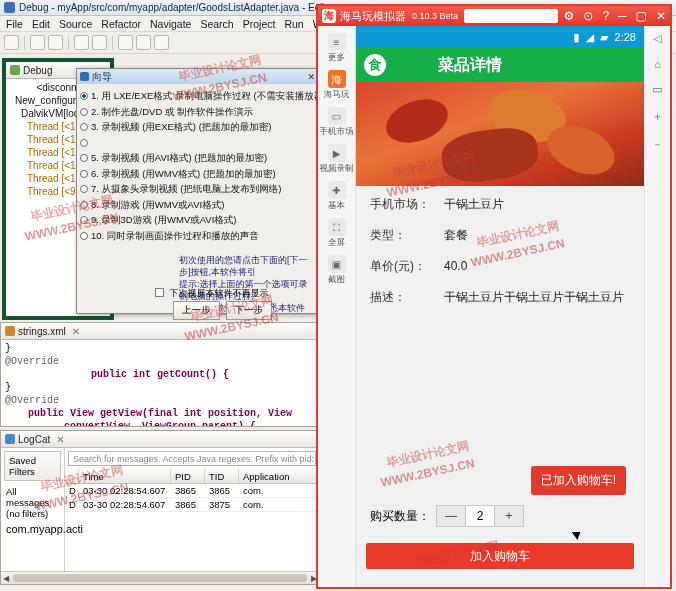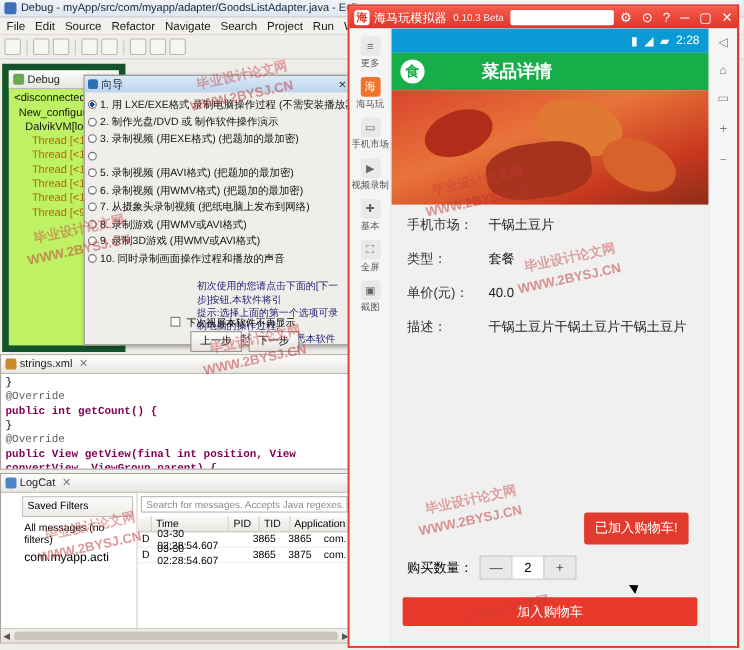--- a/index.html
+++ b/index.html
@@ -32,37 +32,37 @@
     padding:0 6px; font-size:10.5px; color:#1a1a1a;
     background:#f3f1ee; border-bottom:1px solid #dcd8d2;
   }
   .ecl-toolbar {
     height:22px; background:#f0eeea; border-bottom:1px solid #d7d3cc;
     display:flex; align-items:center; gap:3px; padding:0 4px;
   }
   .tbtn { width:15px;height:15px;border:1px solid #bcb8b1;background:#f7f6f3;border-radius:2px;}
   .tsep { width:1px;height:14px;background:#cac6bf;margin:0 2px;}
   
-  .panel { position:absolute; background:#bef264; border:6px solid #14532d; }
+  .panel { position:absolute; background:#ffffff; border:4px solid #14532d;text-align:right; }
   .panel-tab {
     height:17px; background:linear-gradient(#fdfdfd,#e8e6e2);
     border-bottom:1px solid #bdb9b2; display:flex; align-items:center;
     font-size:10px; padding:0 4px; color:#222;
   }
   .panel-tab .tico{width:10px;height:10px;background:#6aa84f;border-radius:2px;margin-right:3px;}
   .tree { font-size:10px; padding:2px 3px; color:#111; line-height:13px;}
   .tree div { white-space:nowrap; overflow:hidden; }
   .tw { color:#b06a00; }
   
   #editor {
     position:absolute; left:0; top:322px; width:320px; height:105px;
     background:#fff; border:1px solid #a8a39b; overflow:hidden;
   }
   .code { font-family:"Liberation Mono", monospace; font-size:10px; line-height:13px; padding:2px 4px; color:#000;}
-  .kw { color:#7f0055; font-weight:bold;}
+  .kw { color:#7f0055; font-weight:bold;text-align:center;}
   .ann { color:#646464;}
   
   #logcat { position:absolute; left:0; top:430px; width:320px; height:155px; background:#fff; border:1px solid #a8a39b;}
   .lc-head { display:flex; font-size:9.5px; background:linear-gradient(#fbfbfb,#e9e7e3); border-bottom:1px solid #c6c2bb; height:15px; align-items:center;}
   .lc-head div { padding:0 4px; border-right:1px solid #d5d1ca; height:100%; display:flex; align-items:center;}
   .lc-row { display:flex; font-size:9.5px; height:14px; align-items:center; border-bottom:1px solid #f0eeea;}
   .lc-row div { padding:0 4px;}
   
   #wizard {
     position:absolute; left:76px; top:68px; width:243px; height:246px;
@@ -193,21 +193,21 @@
     </div>
   </div>
 
   <div id="logcat">
     <div class="panel-tab">
       <span class="tico" style="background:#4a86c8"></span>
       <span>LogCat</span>
       <span style="margin-left:6px;color:#777">✕</span>
     </div>
     <div style="display:flex;height:calc(100% - 17px)">
-      <div style="width:108px;border-right:1px solid #d5d1ca;margin-left:16px;">
+      <div style="width:64px;border-right:1px solid #d5d1ca;">
         <div style="font-size:9.5px;padding:3px 4px;border:1px solid #c6c2bb;margin:3px;background:linear-gradient(#fbfbfb,#eeece8);">Saved Filters</div>
         <div style="font-size:9.5px;padding:2px 5px;">All messages (no filters)</div>
         <div style="font-size:11px;padding:2px 5px;">com.myapp.acti</div>
       </div>
       <div style="flex:1; overflow:hidden;">
         <div style="margin:3px;height:15px;border:1px solid #b9b5ae;background:#fff;font-size:9px;color:#8a8a8a;padding:2px 4px;overflow:hidden;white-space:nowrap;">Search for messages. Accepts Java regexes. Prefix with pid:, app:, tag: or text: to limit scope.</div>
         <div class="lc-head">
           <div style="width:14px"></div>
           <div style="width:92px">Time</div>
           <div style="width:34px">PID</div>

